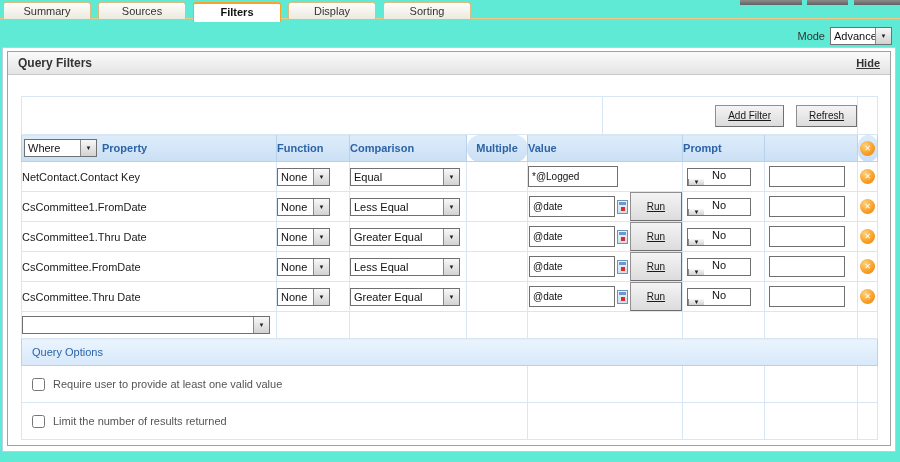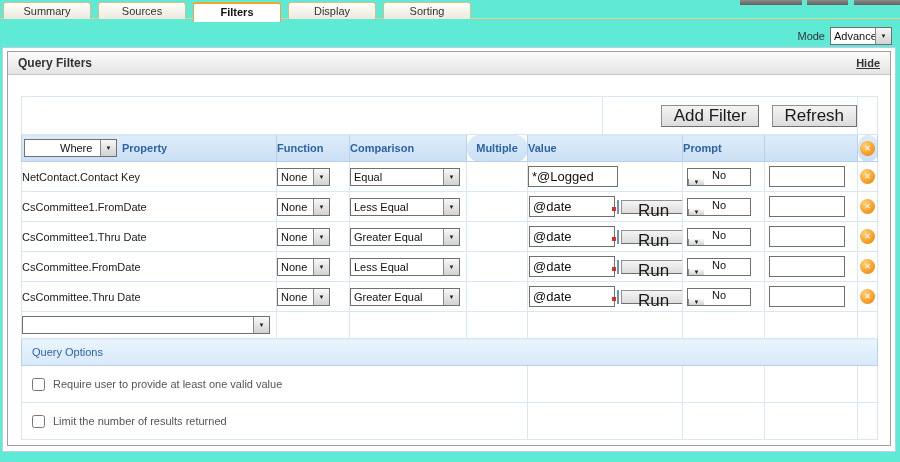--- a/index.html
+++ b/index.html
@@ -23,27 +23,27 @@
   .mode-row{position:absolute;top:27px;right:8px;display:flex;align-items:center;gap:5px;z-index:2;}
   .mode-label{font-weight:normal;color:#333;}
 
   
   .sel{display:inline-flex;align-items:center;height:18px;background:#fff;border:1px solid #707070;
        box-sizing:border-box;cursor:pointer;vertical-align:middle;}
   .sel .st{flex:1;padding:0 3px;white-space:nowrap;overflow:hidden;font-size:11px;color:#111;text-align:left;}
   .sel .arr{width:15px;align-self:stretch;background:linear-gradient(#f8f8f8,#d2d2d2);
        border-left:1px solid #8a8a8a;font-size:6px;color:#222;display:flex;align-items:center;justify-content:center;}
 
-  .ti{height:21px;box-sizing:border-box;border:1px solid #707070;padding:1px 3px;font-size:13px;
+  .ti{height:21px;box-sizing:border-box;border:1px solid #707070;padding:1px 3px;font-size:10px;
       font-family:inherit;background:#fff;color:#111;}
 
   .btn{height:22px;box-sizing:border-box;background:linear-gradient(#f4f4f4,#dcdcdc);
        border:1px solid #909090;border-bottom-color:#6f6f6f;border-right-color:#6f6f6f;
-       font-size:17px;font-family:inherit;padding:0 12px;color:#1a1a1a;cursor:pointer;}
-  .btn.run{height:14px;padding:0 16px;}
+       font-size:10px;font-family:inherit;padding:0 12px;color:#1a1a1a;cursor:pointer;text-decoration:underline;}
+  .btn.run{height:29px;padding:0 16px;}
 
   
   .cal{width:16px;height:14px;display:inline-block;position:relative;
        background:linear-gradient(#eef4fb,#cfdff2);border:1px solid #6b93c0;box-sizing:border-box;cursor:pointer;}
   .cal .cal-bar{position:absolute;left:1px;top:1px;right:1px;height:3px;background:#6f97c9;}
   .cal .cal-dot{position:absolute;right:2px;top:6px;width:4px;height:4px;background:#d93025;}
 
   
   .delico{display:inline-block;width:15px;height:15px;border-radius:50%;
        background:radial-gradient(circle at 35% 30%,#ffd27a,#f7a12b 55%,#e87f00);
@@ -73,21 +73,21 @@
   td.prop{padding-left:4px;color:#1a1a1a;}
   td.ctl{padding-left:2px;}
   td.valcell{padding-left:2px;}
   .valflex{display:flex;align-items:center;gap:2px;padding-left:1px;}
   tr.emptyrow td{height:26px;}
   tr.optbar td{height:26px;background:linear-gradient(#eaf4fd,#d8e9fa);color:#2d63a7;
         padding-left:10px;border-color:#b9d2ea;}
   tr.cbrow td{height:36px;}
   .cbflex{display:flex;align-items:center;gap:8px;padding-left:10px;color:#555;}
   .cbflex input{width:13px;height:13px;margin:0;}
-  .w53{width:53px;}.w93{width:93px;padding-left:32px;}.w110{width:110px;}.w64{width:64px;flex-direction:column;}.w62{width:62px;}.w248{width:248px;}
+  .w53{width:53px;}.w93{width:73px;}.w110{width:110px;}.w64{width:64px;flex-direction:column;}.w62{width:62px;}.w248{width:248px;}
   .wi90{width:90px;}.wi86{width:86px;}.wi76{width:76px;}
 </style>
 </head>
 <body>
 
 <div class="page">
 
   <span class="topseg" style="left:740px;width:62px;"></span>
   <span class="topseg" style="left:807px;width:41px;"></span>
   <span class="topseg" style="left:854px;width:46px;"></span>

